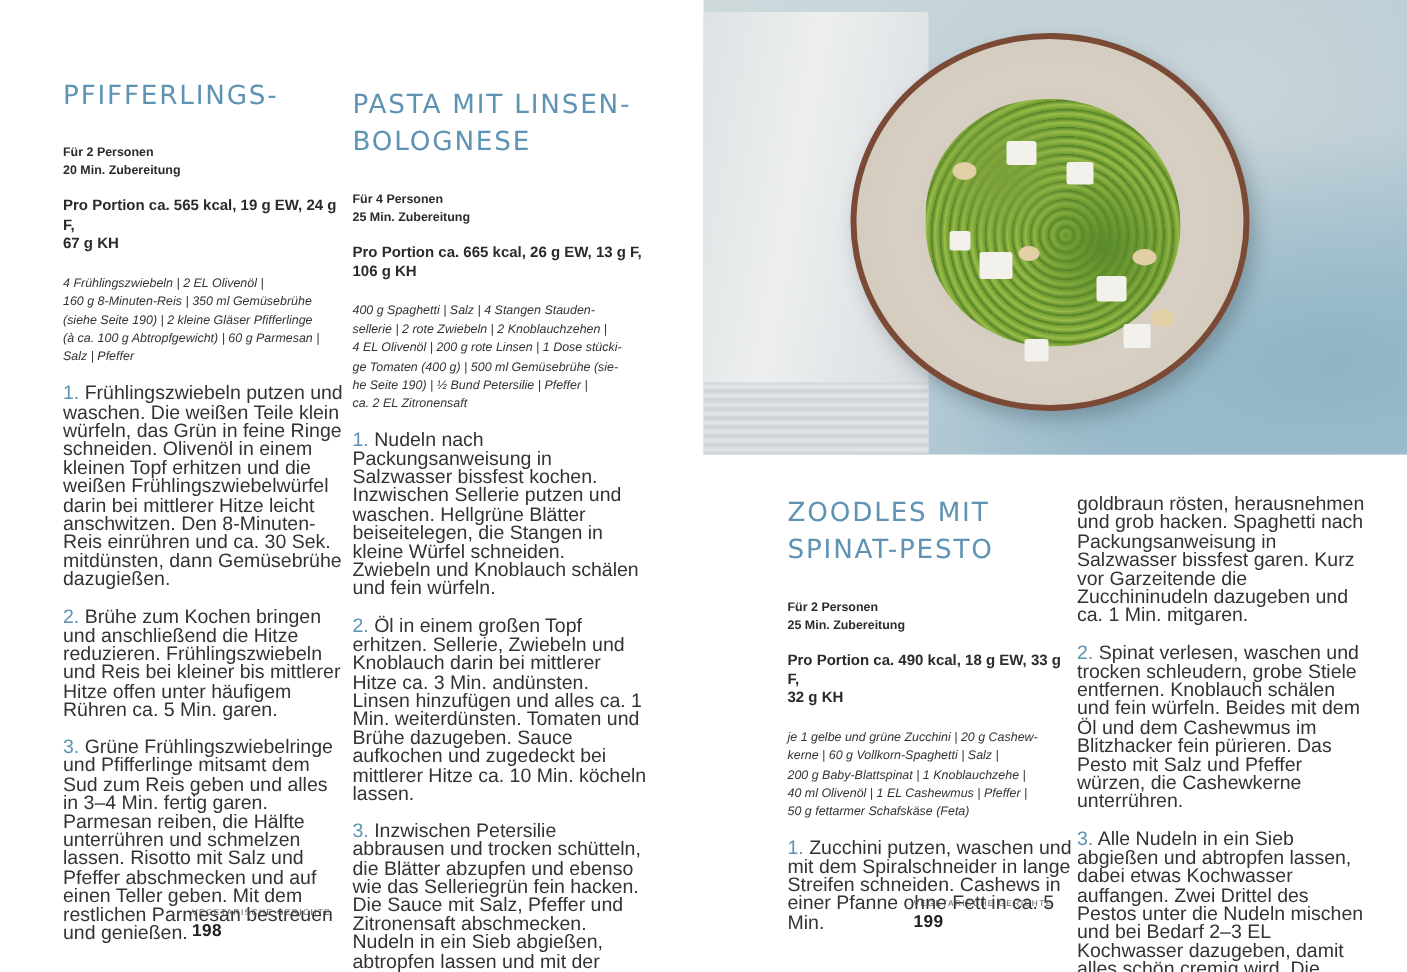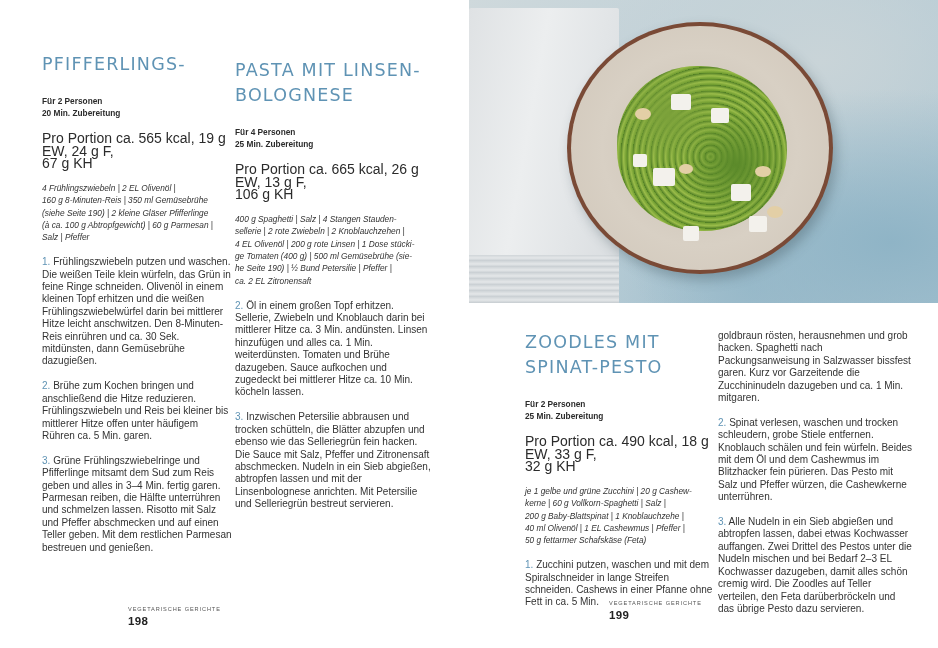--- a/index.html
+++ b/index.html
@@ -14,23 +14,23 @@
   .recipe-title {
     font-family: "DejaVu Sans", sans-serif;
     color: #5f93b4;
     font-size: 17.5px;
     line-height: 25px;
     letter-spacing: 1.2px;
     font-weight: normal;
     text-transform: uppercase;
   }
   .meta { margin-top: 18px; font-size: 8.3px; line-height: 12.4px; font-weight: bold; color: #2b2b2b; }
-  .nutrition { margin-top: 12.4px; font-size: 14px; line-height: 12.4px; font-weight: normal; color: #2b2b2b; }
+  .nutrition { margin-top: 12.4px; font-size: 10px; line-height: 12.4px; font-weight: bold; color: #2b2b2b; }
   .ingredients { margin-top: 12.4px; font-size: 8.3px; line-height: 12.4px; color: #333; font-style: italic; }
-  .step { margin-top: 12.4px; font-size: 10px; line-height: 12.4px; color: #333; }
+  .step { margin-top: 12.4px; font-size: 13px; line-height: 12.4px; color: #333; }
   .step-num { color: #5f93b4; }
 
   .footer { position: absolute; width: 200px; text-align: left; }
   .footer-label { font-size: 5.6px; letter-spacing: 0.9px; color: #555; }
   .footer-num { margin-top: 3px; font-size: 11.5px; font-weight: bold; color: #222; letter-spacing: 0.3px; }
 
   
   .photo {
     position: absolute; left: 469px; top: 0; width: 469px; height: 303px; overflow: hidden;
     background:
@@ -110,20 +110,21 @@
       <div>106 g KH</div>
     </div>
     <div class="ingredients">
       <div>400 g Spaghetti | Salz | 4 Stangen Stauden-</div>
       <div>sellerie | 2 rote Zwiebeln | 2 Knoblauchzehen |</div>
       <div>4 EL Olivenöl | 200 g rote Linsen | 1 Dose stücki-</div>
       <div>ge Tomaten (400 g) | 500 ml Gemüsebrühe (sie-</div>
       <div>he Seite 190) | ½ Bund Petersilie | Pfeffer |</div>
       <div>ca. 2 EL Zitronensaft</div>
     </div>
+    <p class="step"><span class="step-num">1.</span> <span>Nudeln nach Packungsanweisung in Salzwasser bissfest kochen. Inzwischen Sellerie putzen und waschen. Hellgrüne Blätter beiseitelegen, die Stangen in kleine Würfel schneiden. Zwiebeln und Knoblauch schälen und fein würfeln.</span></p>
     <p class="step"><span class="step-num">2.</span> <span>Öl in einem großen Topf erhitzen. Sellerie, Zwiebeln und Knoblauch darin bei mittlerer Hitze ca. 3 Min. andünsten. Linsen hinzufügen und alles ca. 1 Min. weiterdünsten. Tomaten und Brühe dazugeben. Sauce aufkochen und zugedeckt bei mittlerer Hitze ca. 10 Min. köcheln lassen.</span></p>
     <p class="step"><span class="step-num">3.</span> <span>Inzwischen Petersilie abbrausen und trocken schütteln, die Blätter abzupfen und ebenso wie das Selleriegrün fein hacken. Die Sauce mit Salz, Pfeffer und Zitronensaft abschmecken. Nudeln in ein Sieb abgießen, abtropfen lassen und mit der Linsenbolognese anrichten. Mit Petersilie und Selleriegrün bestreut servieren.</span></p>
   </div>
 
   <div class="footer" style="left:128px; top:606px;">
     <div class="footer-label">VEGETARISCHE GERICHTE</div>
     <div class="footer-num">198</div>
   </div>
 </div>
 

